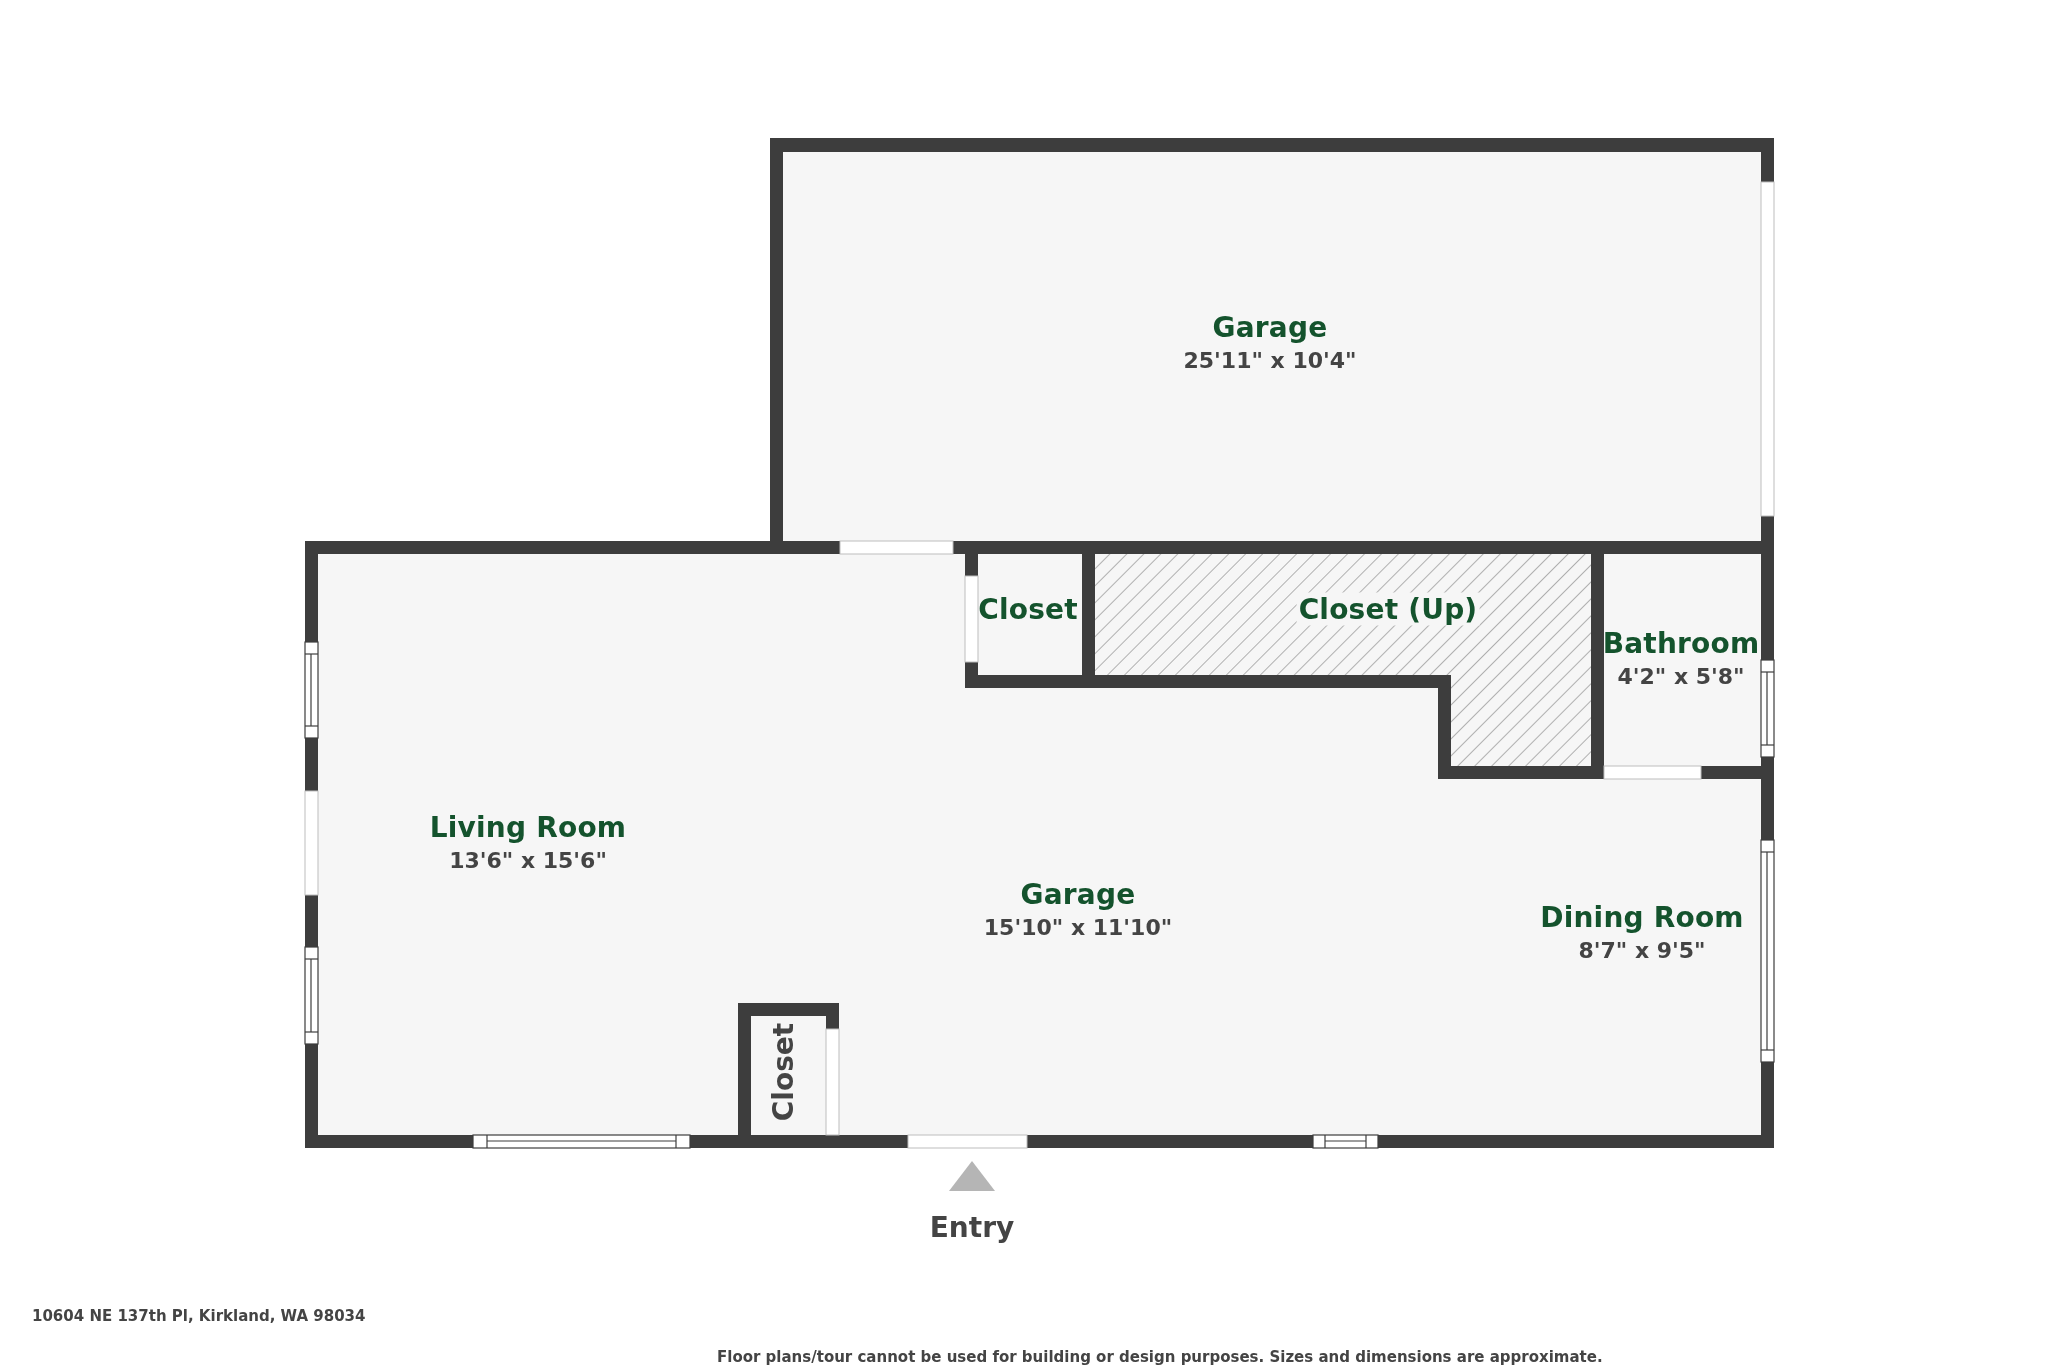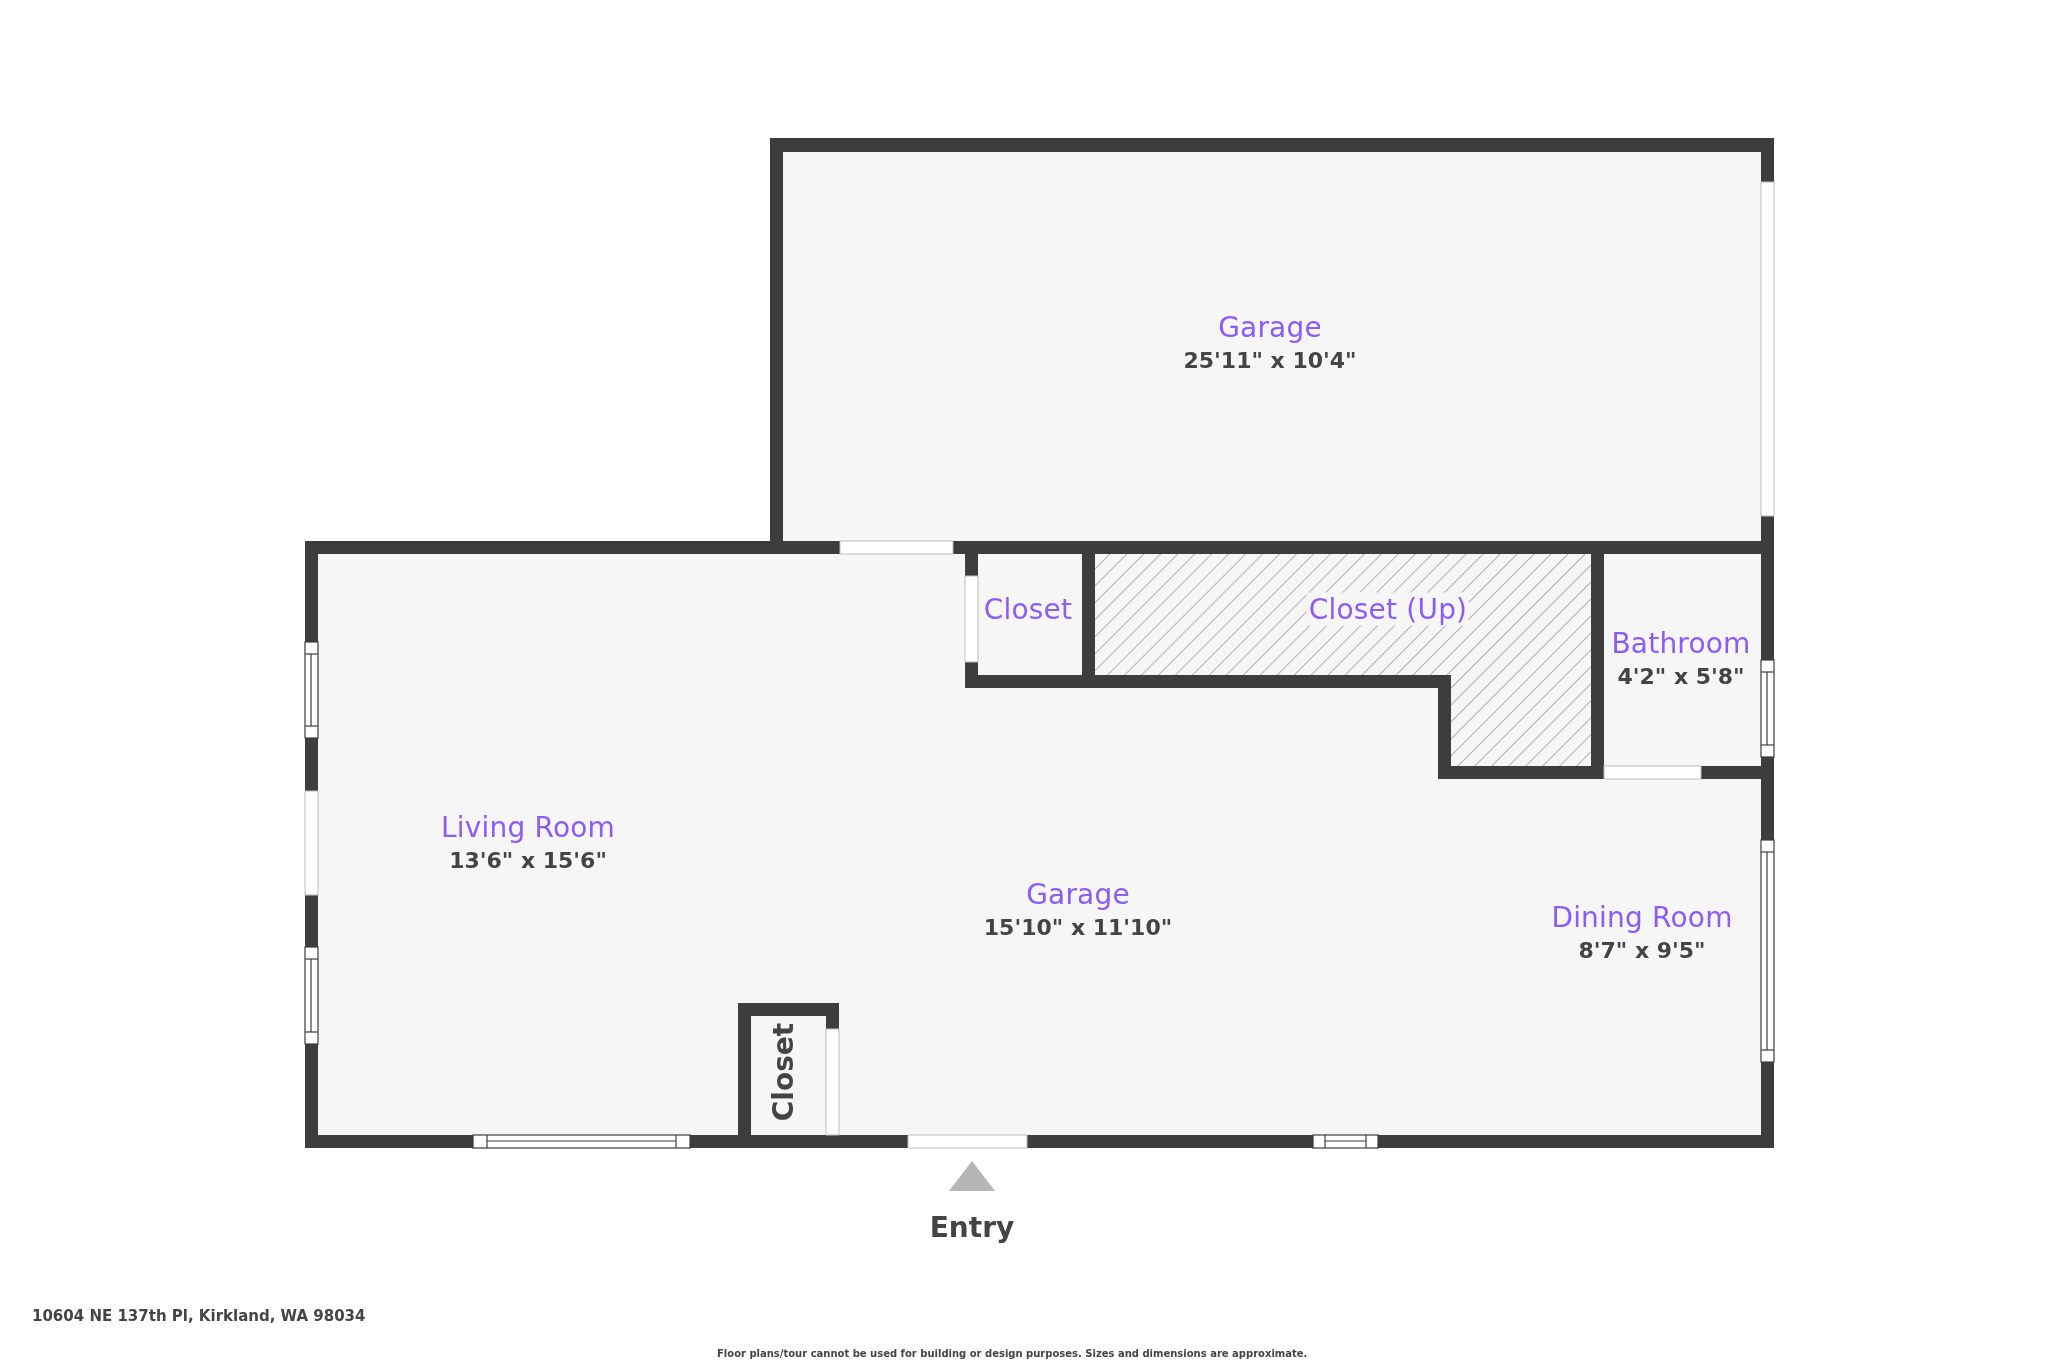--- a/index.html
+++ b/index.html
@@ -1,27 +1,27 @@
 <!DOCTYPE html>
 <html><head>
 <meta charset="utf-8">
 <style>
   html, body { margin:0; padding:0; background:#ffffff; }
   body { width:2048px; height:1365px; position:relative; overflow:hidden;
          font-family:"DejaVu Sans", "Liberation Sans", sans-serif; color:#444444; }
   .plan { position:absolute; left:0; top:0; width:2048px; height:1365px; }
   .label { position:absolute; text-align:center; transform:translate(-50%,-50%); white-space:nowrap; }
-  .room-name { font-size:28px; font-weight:normal; color:#8b5cf6; letter-spacing:0.2px; }
+  .room-name { font-size:28px; font-weight:bold; color:#14532d; letter-spacing:0.2px; }
   .room-dim { font-size:22px; font-weight:bold; color:#444444; margin-top:4px; }
   .label.halo .room-name, .label.halo .room-dim { background:#f6f6f6; padding:0 2px; }
   .vlabel { position:absolute; transform:translate(-50%,-50%) rotate(-90deg); font-size:28px; font-weight:bold; color:#444444; white-space:nowrap; }
   .entry-label { position:absolute; font-size:28px; font-weight:bold; color:#444444; transform:translate(-50%,-50%); }
   .footer-addr { position:absolute; left:32px; top:1307px; font-size:15px; font-weight:bold; color:#444444; }
   .footer-floor { position:absolute; left:36px; top:1388px; font-size:15px; font-weight:bold; color:#3b82f6; }
-  .footer-note { position:absolute; left:717px; top:1348px; font-size:10px; font-weight:bold; color:#444444; }
+  .footer-note { position:absolute; left:717px; top:1348px; font-size:15px; font-weight:bold; color:#444444; }
 </style>
 </head>
 <body>
 
 <svg class="plan" width="2048" height="1365" viewBox="0 0 2048 1365" xmlns="http://www.w3.org/2000/svg">
   <defs>
     <pattern id="hatch" patternUnits="userSpaceOnUse" width="12" height="12" patternTransform="rotate(45)">
       <rect width="12" height="12" fill="#f6f6f6"></rect>
       <line x1="0" y1="0" x2="0" y2="12" stroke="#8a8a8a" stroke-width="1.3"></line>
     </pattern>

